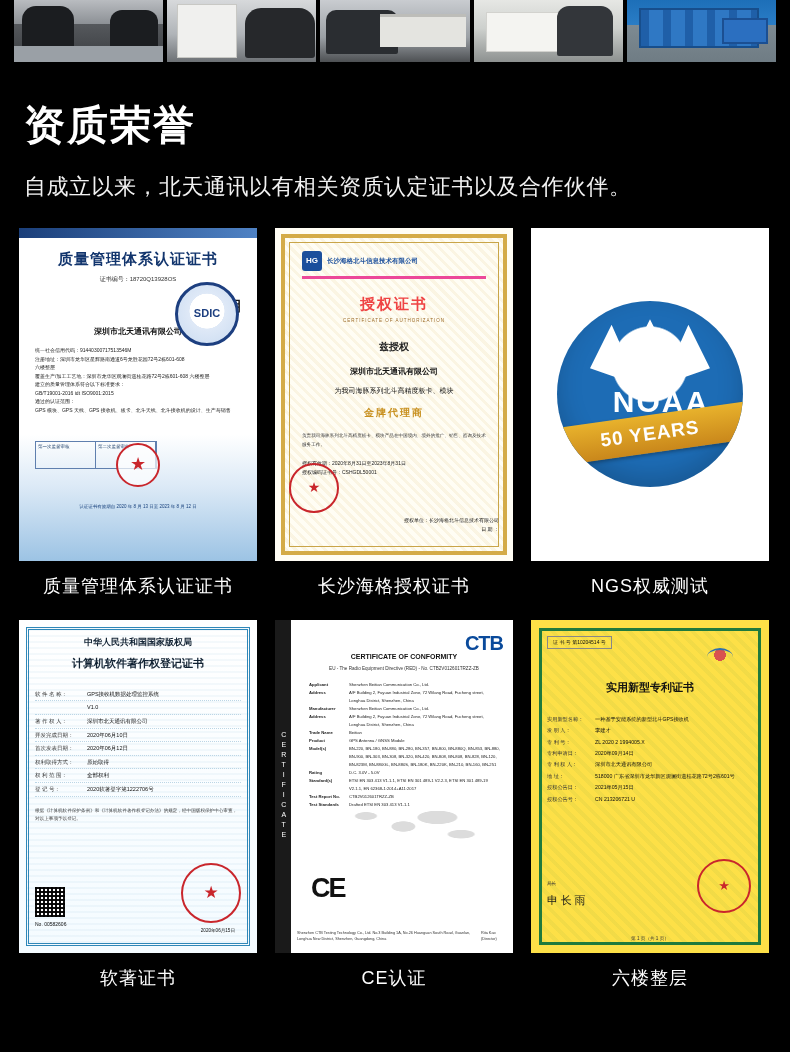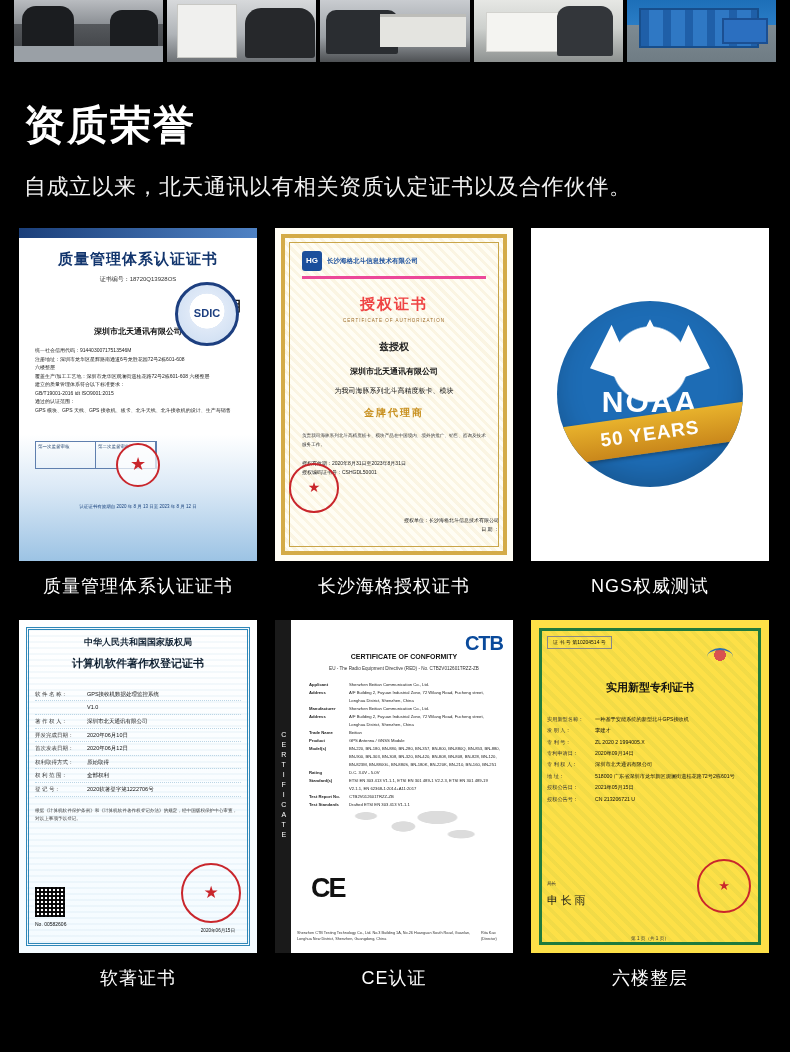--- a/index.html
+++ b/index.html
@@ -279,21 +279,21 @@
     box-shadow: inset 0 -10px 24px rgba(0,0,0,0.18);
     overflow: hidden;
   }
   .c3 .noaa-bird {
     position: absolute; left: 50%; top: 18px; transform: translateX(-50%);
     width: 120px; height: 70px;
     background: #ffffff;
     clip-path: polygon(0% 70%, 18% 8%, 32% 62%, 50% 0%, 68% 62%, 82% 8%, 100% 70%, 50% 100%);
   }
   .c3 .noaa-text {
-    position: absolute; left: 0; top: 78px; width: 100%; text-align: center;
+    position: absolute; left: 11px; top: 78px; width: 100%; text-align: center;
     color: #ffffff; font-size: 30px; font-weight: bold; letter-spacing: 2px;
   }
   .c3 .noaa-ribbon {
     position: absolute; left: -12px; bottom: 34px; width: 210px; height: 38px;
     background: linear-gradient(180deg, #e8b22c, #c9871b);
     transform: rotate(-8deg);
     display: flex; align-items: center; justify-content: center;
     color: #ffffff; font-size: 19px; font-weight: bold; letter-spacing: 1px;
     box-shadow: 0 2px 4px rgba(0,0,0,0.3);
   }

